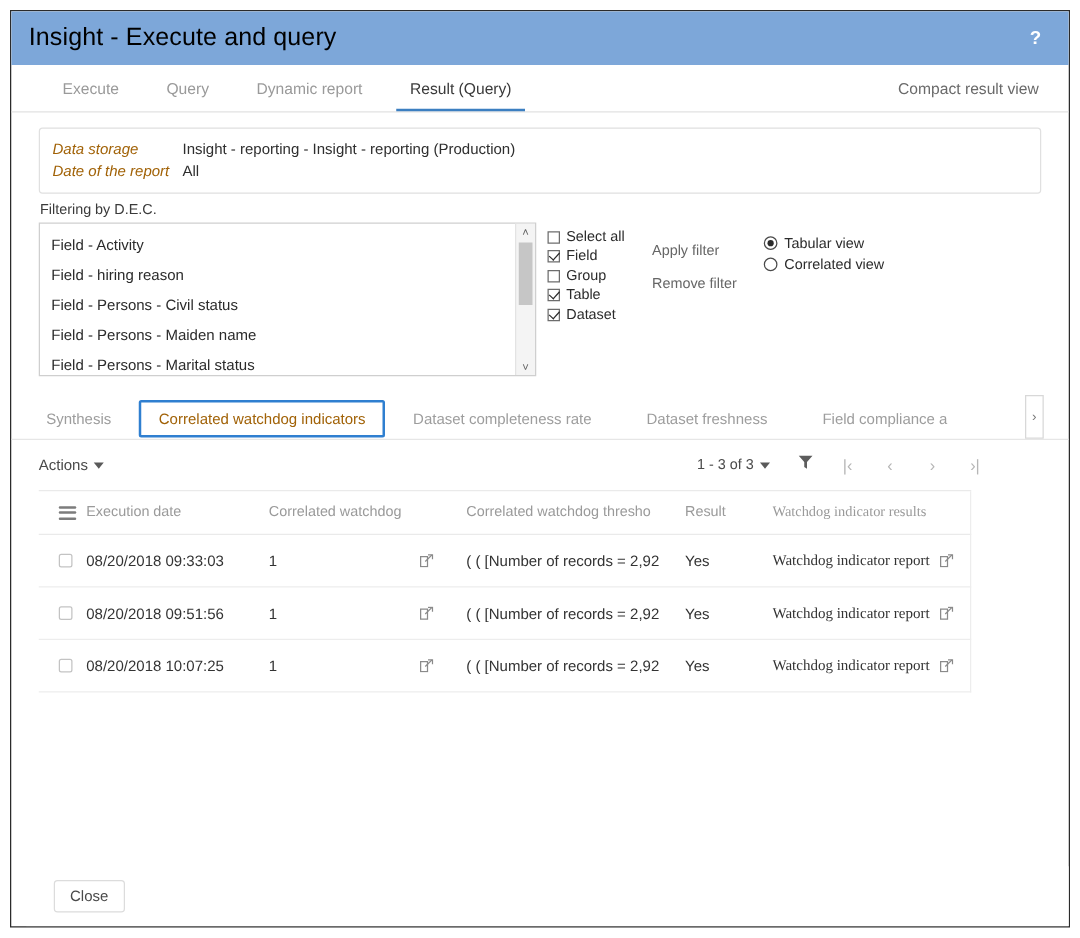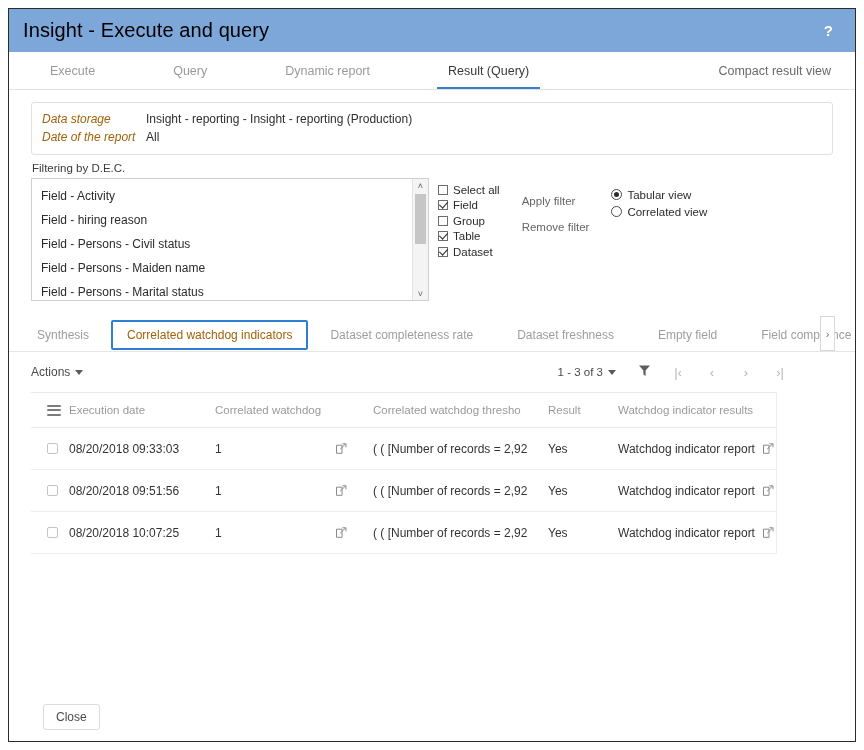--- a/index.html
+++ b/index.html
@@ -52,21 +52,20 @@
 
   
   .tabstrip {
     height: 38px;
     border-bottom: 1px solid #e2e2e2;
     display: flex;
     align-items: stretch;
     padding: 0 14px 0 22px;
     box-sizing: border-box;
     position: relative;
-    gap: 40px;
   }
   .tab {
     display: flex;
     align-items: center;
     padding: 0 19px;
     font-size: 12.5px;
     color: #9a9a9a;
     cursor: pointer;
     position: relative;
     white-space: nowrap;
@@ -389,21 +388,21 @@
     align-items: center;
     height: 41px;
     border-bottom: 1px solid #ededed;
   }
   .grid-row:last-child { border-bottom: 1px solid #ededed; }
   .c-check { width: 38px; flex: 0 0 38px; display: flex; align-items: center; padding-left: 16px; box-sizing: border-box;}
   .c-date  { width: 146px; flex: 0 0 146px; }
   .c-corr  { width: 158px; flex: 0 0 158px; display:flex; align-items:center; justify-content: space-between; padding-right: 26px; box-sizing: border-box;}
   .c-thr   { width: 175px; flex: 0 0 175px; overflow: hidden; white-space: nowrap; }
   .c-res   { width: 70px;  flex: 0 0 70px; }
-  .c-wir   { flex: 1; display: flex; align-items: center; gap: 8px; overflow: hidden; white-space: nowrap;}
+  .c-wir   { flex: 1; display: flex; align-items: center; gap: 8px; overflow: hidden; white-space: nowrap; font-family: Liberation Serif, serif;}
   .hdr-text {
     font-size: 11.5px;
     color: #9a9a9a;
     white-space: nowrap;
     overflow: hidden;
   }
   .cell-text {
     font-size: 12px;
     color: #333333;
     white-space: nowrap;
@@ -554,21 +553,20 @@
       </div>
 
     </div>
   </div>
 
   <div class="inner-tabstrip">
     <div class="inner-tab">Synthesis</div>
     <div class="inner-tab active">Correlated watchdog indicators</div>
     <div class="inner-tab">Dataset completeness rate</div>
     <div class="inner-tab">Dataset freshness</div>
-    <div class="inner-tab">Empty field</div>
     <div class="inner-tab clipped">Field compliance a</div>
     <div class="tab-scroll-btn">›</div>
   </div>
 
   <div class="grid-toolbar">
     <div class="actions-btn">
       <span>Actions</span>
       <span class="caret-down"></span>
     </div>
     <div class="toolbar-right">

